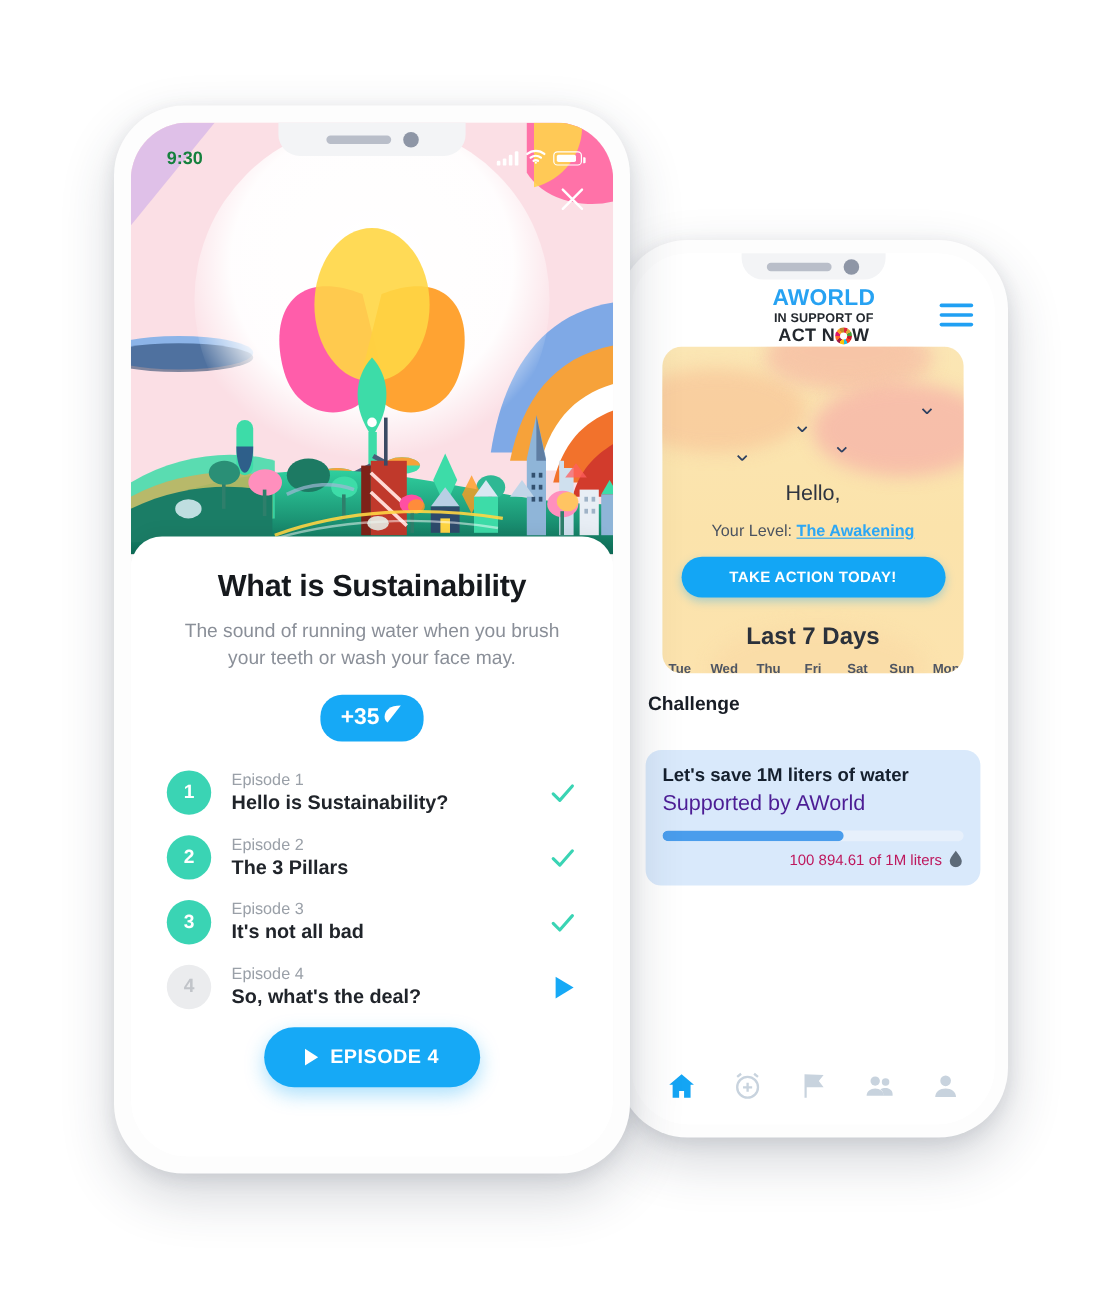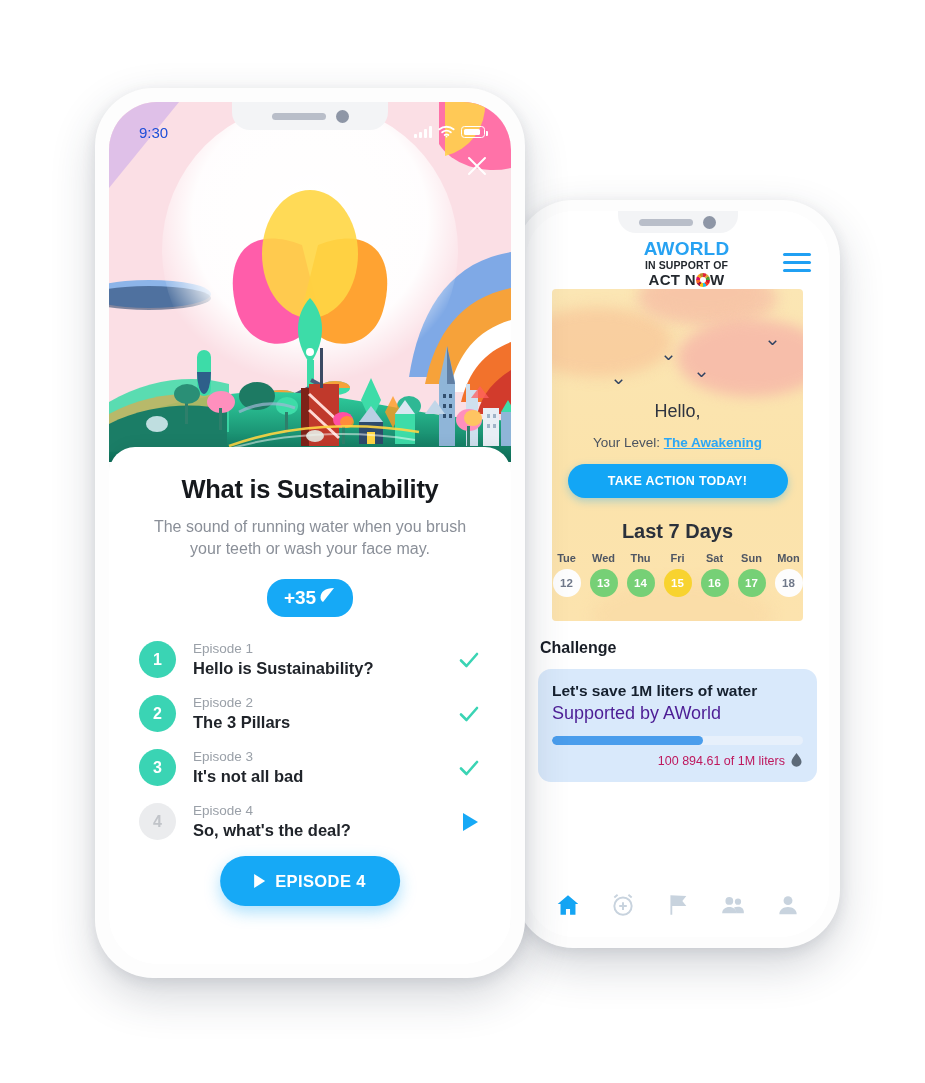--- a/index.html
+++ b/index.html
@@ -51,21 +51,21 @@
     background: conic-gradient(#e5243b 0 8.3%, #dda63a 0 16.6%, #4c9f38 0 25%, #c5192d 0 33.3%,
       #ff3a21 0 41.6%, #26bde2 0 50%, #fcc30b 0 58.3%, #a21942 0 66.6%, #fd6925 0 75%,
       #dd1367 0 83.3%, #fd9d24 0 91.6%, #bf8b2e 0 100%);
   }
   .sdg-wheel::after { content:""; position:absolute; left:4px; top:4px; width:6px; height:6px; border-radius:50%; background:#fff; }
   .burger { position: absolute; right: 18px; top: 42px; width: 28px; height: 19px;
             display: flex; flex-direction: column; justify-content: space-between; cursor: pointer; }
   .burger i { display: block; height: 3px; border-radius: 2px; background: #20a0f3; }
 
   .sky {
-    position: relative; height: 332px; margin: 0 26px; border-radius: 4px; overflow: hidden;
+    position: relative; height: 272px; margin: 0 26px; border-radius: 16px; overflow: hidden;
     background: linear-gradient(#fbe6b4 0%, #fbe3ab 55%, #fce3ae 100%);
   }
   .cloud { position: absolute; border-radius: 50%; filter: blur(7px); }
   .bird { position: absolute; width: 9px; height: 5px; }
   .bird svg { display:block; }
   .greet { position: absolute; left: 0; right: 0; top: 112px; text-align: center; }
   .greet .hello { font-size: 18px; color: #2f3440; }
   .greet .name { font-size: 20px; font-weight: bold; color: #20262f; margin-top: 4px; }
   .greet .lvl { font-size: 13.5px; color: #4b5360; margin-top: 13px; }
   .greet .lvl b { color: #2ca7f5; text-decoration: underline; }
@@ -84,21 +84,21 @@
     display: flex; align-items: center; justify-content: center;
     font-size: 11.5px; font-weight: bold;
   }
   .dot.none { background: #fdfdfd; color: #70798a; }
   .dot.full { background: #76d076; color: #fff; }
   .dot.part { background: #f8d32f; color: #fff; }
 
   .chal-wrap { padding: 18px 12px 0 12px; background: #fff; }
   .chal-title { font-size: 16px; font-weight: bold; color: #181d26; margin-left: 2px; }
   .chal-card {
-    margin-top: 12px; background: #d9e9fb; border-radius: 13px; padding: 13px 14px 12px 14px;
+    margin-top: 28px; background: #d9e9fb; border-radius: 13px; padding: 13px 14px 12px 14px;
   }
   .chal-card .ct { font-size: 15.5px; font-weight: bold; color: #15202e; }
   .chal-card .cs { font-size: 18px; color: #4c1d95; margin-top: 3px; }
   .bar { margin-top: 12px; height: 9px; border-radius: 6px; background: #e7f0fb; overflow: hidden; }
   .bar > i { display: block; height: 100%; border-radius: 6px; background: #4a9dec; }
   .chal-meta { display: flex; align-items: center; justify-content: flex-end; gap: 5px;
                font-size: 12.5px; color: #be185d; margin-top: 7px; }
   .drop-ico { color: #5d6a78; }
 
   .tabbar {
@@ -111,21 +111,21 @@
   .tabbar .ti svg { width: 100%; height: 100%; display: block; }
 
   
   #phone-left { left: 95px; top: 88px; width: 430px; height: 890px; z-index: 10; }
   #phone-left .screen { left: 14px; top: 14px; width: 402px; height: 862px; border-radius: 48px; }
   #phone-left .notch { top: 14px; width: 156px; height: 28px; }
 
   .statusbar {
     position: absolute; z-index: 40; top: 0; left: 0; right: 0; height: 46px;
     display: flex; align-items: center; justify-content: space-between;
-    padding: 14px 26px 0 30px; color: #1d4ed8; font-size: 15px; font-weight: 400; text-align: right;
+    padding: 14px 26px 0 30px; color: #15803d; font-size: 15px; font-weight: 700; text-align: right;
   }
   .sb-right { display: flex; align-items: center; gap: 6px; }
   .bars { display: flex; align-items: flex-end; gap: 2px; height: 12px; }
   .bars i { width: 3px; background: #fff; border-radius: 1px; display: block; }
   .batt { width: 24px; height: 12px; border: 1.8px solid #fff; border-radius: 3.5px; position: relative; }
   .batt::after { content:""; position:absolute; right:-4px; top:3.5px; width:2.2px; height:5px; background:#fff; border-radius:0 1px 1px 0; }
   .batt i { position:absolute; left:1.6px; top:1.6px; bottom:1.6px; width:16px; background:#fff; border-radius:1.5px; display:block; }
 
   .hero { position: relative; height: 360px; overflow: hidden; background: #fbe1e6; }
   .close-x { position: absolute; right: 22px; top: 52px; width: 24px; height: 24px; z-index: 45; cursor: pointer; }

